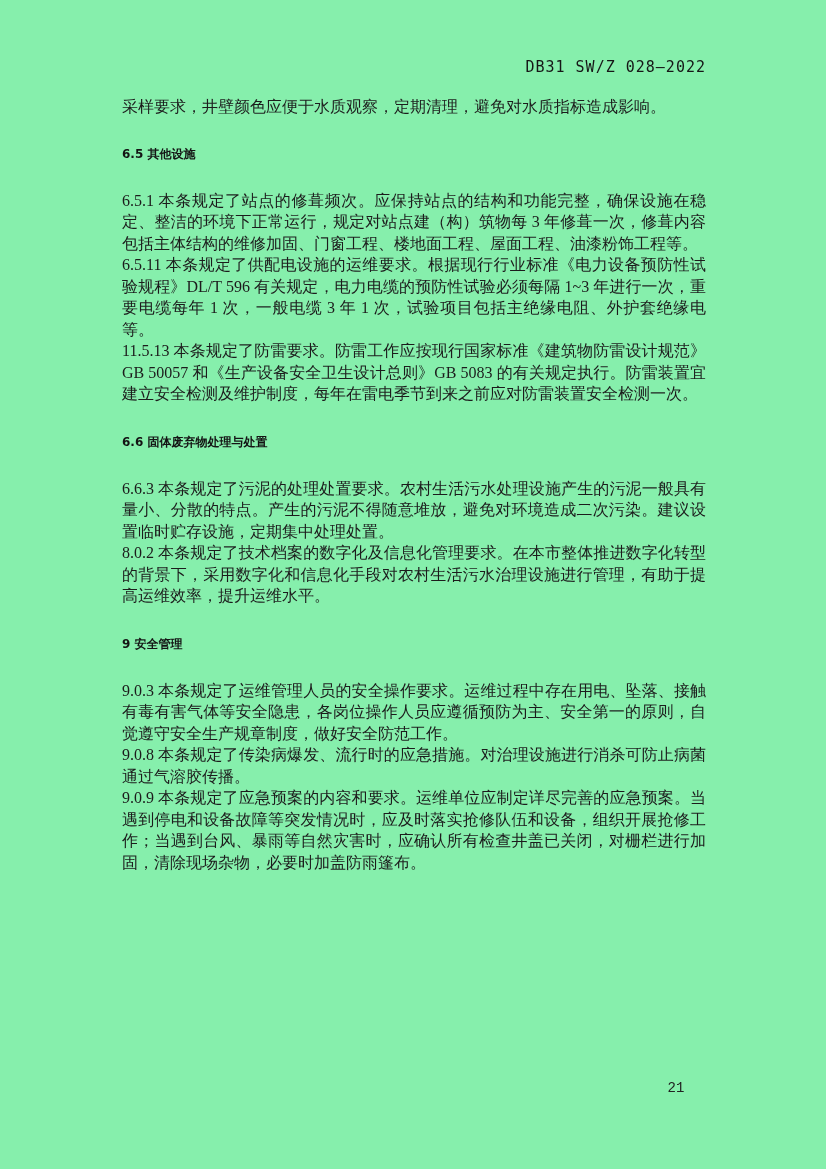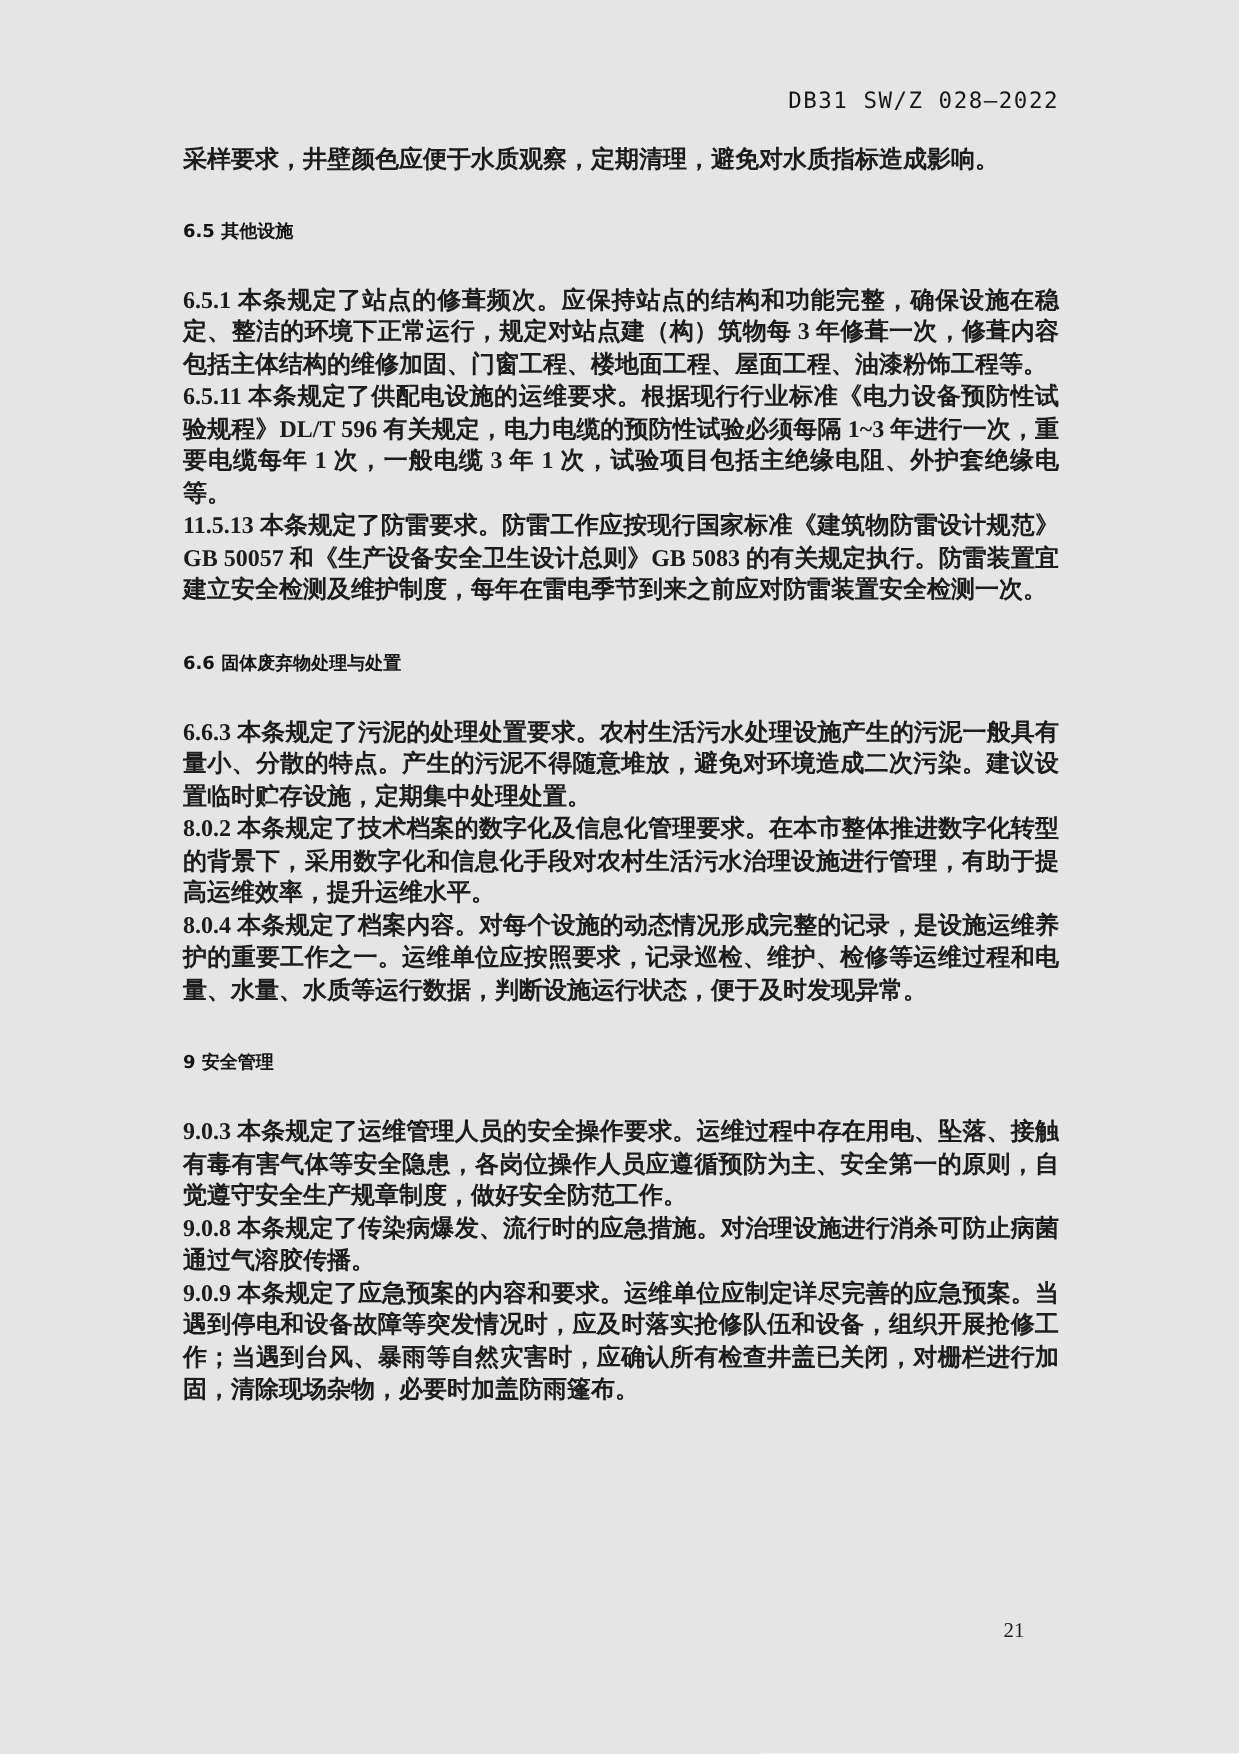--- a/index.html
+++ b/index.html
@@ -4,21 +4,21 @@
 <style>
   html, body {
     margin: 0;
     padding: 0;
     background: #ffffff;
   }
   .page {
     position: relative;
     width: 826px;
     height: 1169px;
-    background: #e5e5e5;
+    background: #86efac;
     overflow: hidden;
     font-family: "Liberation Serif", "DejaVu Serif", serif;
     color: #1c1c1c;
   }
   .doc-header {
     position: absolute;
     top: 58px;
     left: 122px;
     right: 120px;
     text-align: right;
@@ -34,21 +34,20 @@
     right: 120px;
   }
   .para {
     margin: 0;
     font-size: 16px;
     line-height: 21.5px;
     text-align: justify;
     text-justify: inter-ideograph;
     word-break: break-all;
     color: #1c1c1c;
-    font-weight: bold;
   }
   .para.intro {
     margin-bottom: 0;
   }
   .heading {
     margin: 27px 0 26px 0;
     font-family: "DejaVu Sans", "Liberation Sans", sans-serif;
     font-size: 12px;
     font-weight: bold;
     line-height: 20px;
@@ -58,21 +57,21 @@
     margin-top: 26px;
   }
   .page-number {
     position: absolute;
     top: 1080px;
     right: 120px;
     width: 60px;
     text-align: center;
     font-size: 14px;
     color: #222222;
-    font-family: Liberation Serif, serif;
+    font-family: Liberation Mono, monospace;
   }
 </style>
 </head>
 <body>
 
 <div class="page">
 
   <div class="doc-header">DB31 SW/Z 028—2022</div>
 
   <div class="content">
@@ -87,21 +86,20 @@
 
     <p class="para">11.5.13 本条规定了防雷要求。防雷工作应按现行国家标准《建筑物防雷设计规范》GB 50057 和《生产设备安全卫生设计总则》GB 5083 的有关规定执行。防雷装置宜建立安全检测及维护制度，每年在雷电季节到来之前应对防雷装置安全检测一次。</p>
 
     <h2 class="heading">6.6 固体废弃物处理与处置</h2>
 
     <p class="para">6.6.3 本条规定了污泥的处理处置要求。农村生活污水处理设施产生的污泥一般具有量小、分散的特点。产生的污泥不得随意堆放，避免对环境造成二次污染。建议设置临时贮存设施，定期集中处理处置。</p>
 
 
     <p class="para">8.0.2 本条规定了技术档案的数字化及信息化管理要求。在本市整体推进数字化转型的背景下，采用数字化和信息化手段对农村生活污水治理设施进行管理，有助于提高运维效率，提升运维水平。</p>
 
-    <p class="para">8.0.4 本条规定了档案内容。对每个设施的动态情况形成完整的记录，是设施运维养护的重要工作之一。运维单位应按照要求，记录巡检、维护、检修等运维过程和电量、水量、水质等运行数据，判断设施运行状态，便于及时发现异常。</p>
 
     <h2 class="heading">9 安全管理</h2>
 
     <p class="para">9.0.3 本条规定了运维管理人员的安全操作要求。运维过程中存在用电、坠落、接触有毒有害气体等安全隐患，各岗位操作人员应遵循预防为主、安全第一的原则，自觉遵守安全生产规章制度，做好安全防范工作。</p>
 
     <p class="para">9.0.8 本条规定了传染病爆发、流行时的应急措施。对治理设施进行消杀可防止病菌通过气溶胶传播。</p>
 
     <p class="para">9.0.9 本条规定了应急预案的内容和要求。运维单位应制定详尽完善的应急预案。当遇到停电和设备故障等突发情况时，应及时落实抢修队伍和设备，组织开展抢修工作；当遇到台风、暴雨等自然灾害时，应确认所有检查井盖已关闭，对栅栏进行加固，清除现场杂物，必要时加盖防雨篷布。</p>
 
   </div>

